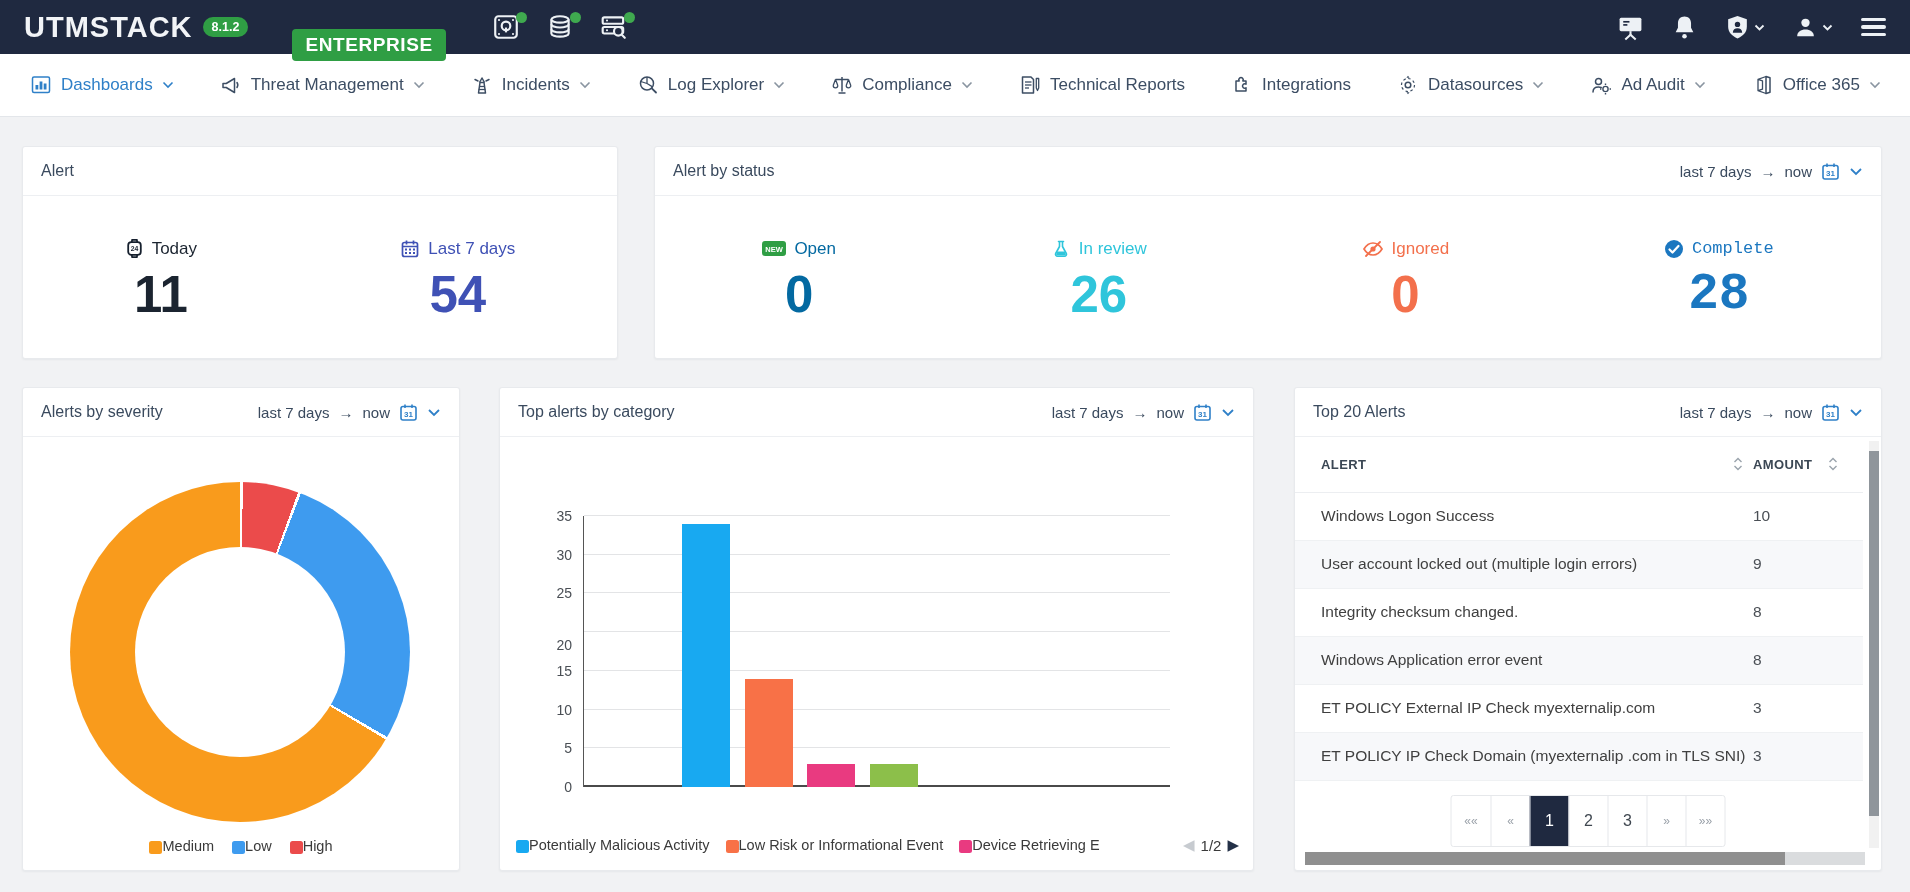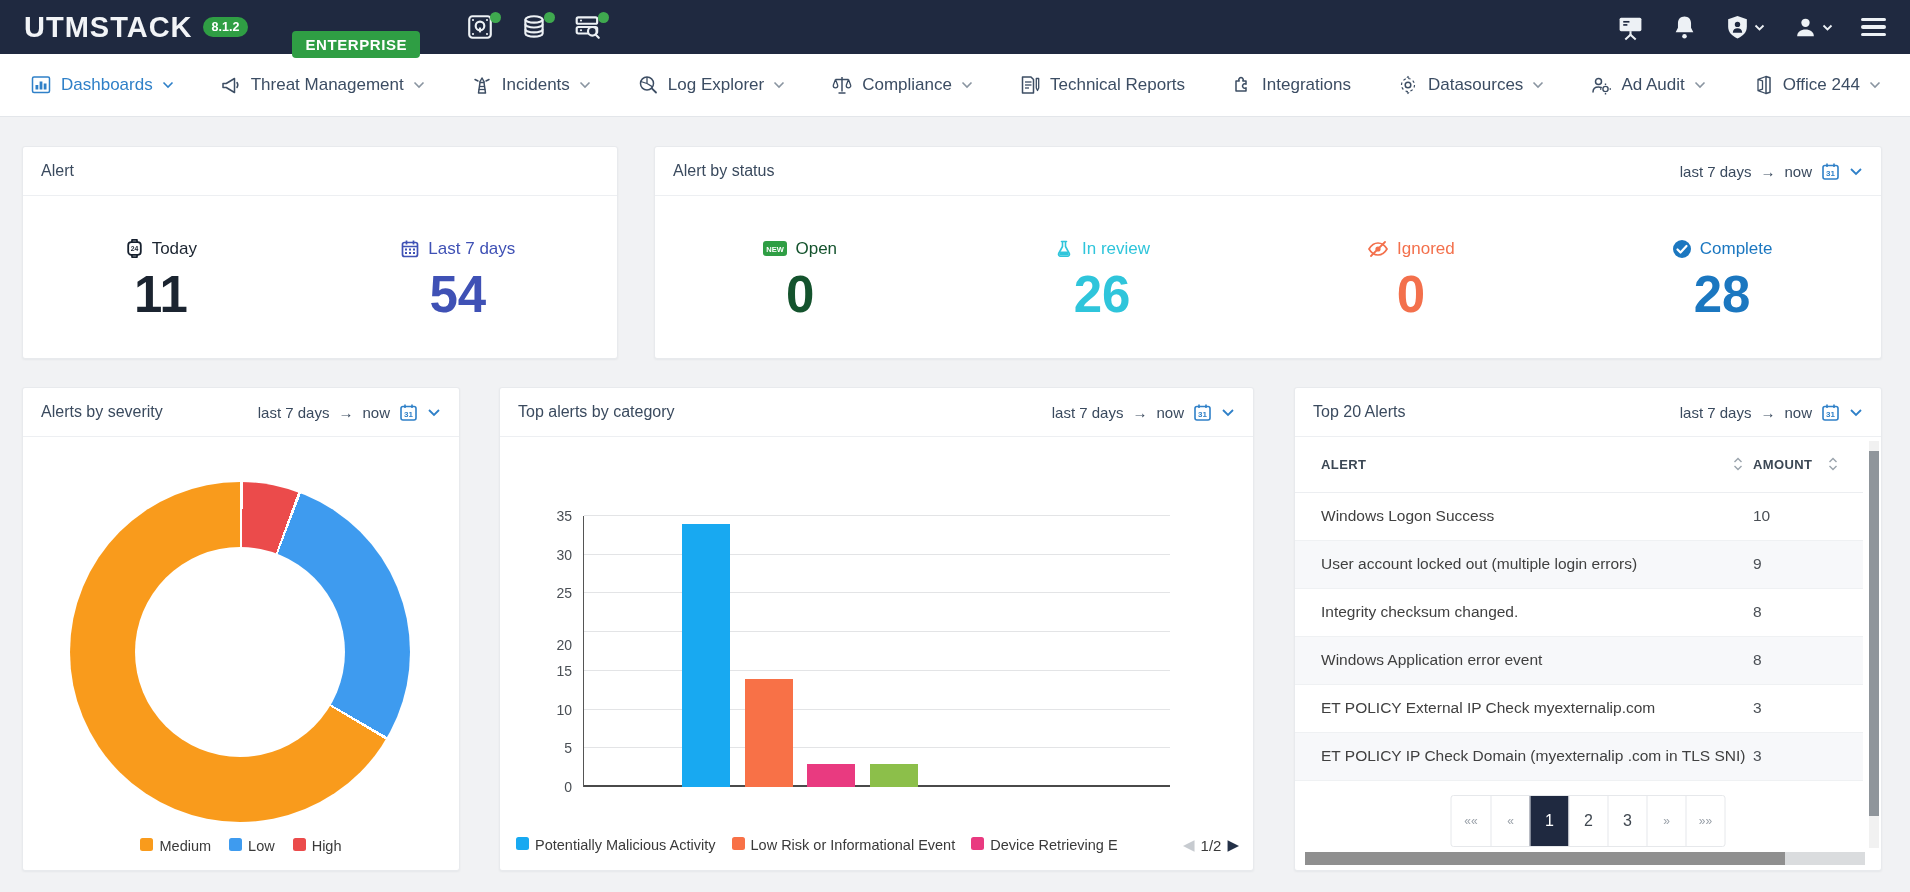--- a/index.html
+++ b/index.html
@@ -4,21 +4,21 @@
 <style>
   * { margin:0; padding:0; box-sizing:border-box; }
   html,body { width:1910px; height:892px; overflow:hidden; background:#F1F2F4;
     font-family:"Liberation Sans","DejaVu Sans",sans-serif; }
 
   
   .topbar { height:54px; background:#1F2940; display:flex; align-items:center; padding:0 24px; }
   .logo { color:#F2F4F7; font-size:29px; font-weight:600; letter-spacing:1px; }
   .verbadge { background:#2F9E44; color:#fff; font-size:12.5px; font-weight:700;
     border-radius:10px; padding:3px 9px; margin-left:10px; }
-  .planbadge { background:#2F9E44; color:#fff; font-size:15px; font-weight:700;
+  .planbadge { background:#2F9E44; color:#fff; font-size:19px; font-weight:700;
     letter-spacing:.6px; border-radius:4px; padding:5px 13px; margin-left:44px;margin-top:35px; }
   .sicons { display:flex; gap:26px; margin-left:46px; }
   .sicon { position:relative; width:28px; height:28px; }
   .sicon .dot { position:absolute; top:-1px; right:-7px; width:11px; height:11px;
     border-radius:50%; background:#3FA94F; }
   .topactions { margin-left:auto; display:flex; align-items:center; gap:28px; }
   .topaction { display:flex; align-items:center; gap:4px; cursor:pointer; }
   .burger span { display:block; width:25px; height:3.4px; background:#EDF1F5; border-radius:2px; margin:4px 0; }
 
   
@@ -40,29 +40,29 @@
   #card-alert { left:22px; top:29px; width:596px; height:213px; }
   #card-status { left:654px; top:29px; width:1228px; height:213px; }
   #card-severity { left:22px; top:270px; width:438px; height:484px; }
   #card-category { left:499px; top:270px; width:755px; height:484px; }
   #card-top20 { left:1294px; top:270px; width:588px; height:484px; }
 
   .statrow { display:flex; justify-content:space-around; align-items:center; height:160px; padding-top:6px; }
   .stat { text-align:center; }
   .statlabel { display:flex; align-items:center; justify-content:center; gap:8px; font-size:17px; }
   .statvalue { font-size:51px; font-weight:700; margin-top:10px; line-height:1; }
-  .c-dark { color:#1B2430;align-items:flex-end; } .c-indigo { color:#3F51B5; } .c-green { color:#14532d; }
-  .c-cyan { color:#2FC5DB; } .c-orange { color:#F3704C; } .c-blue { color:#1B77C0; }
+  .c-dark { color:#1B2430;align-items:flex-end; } .c-indigo { color:#3F51B5; } .c-green { color:#0369a1; }
+  .c-cyan { color:#2FC5DB; } .c-orange { color:#F3704C; } .c-blue { color:#1B77C0;font-family:Liberation Mono, monospace; }
 
   
   .donut { position:absolute; left:47px; top:94px; width:340px; height:340px; border-radius:50%; }
   .donut::after { content:""; position:absolute; inset:65px; background:#fff; border-radius:50%; }
   .legend { position:absolute; bottom:16px; left:0; right:0; display:flex; justify-content:center;
     gap:18px; align-items:center; font-size:14.5px; color:#3A3A3A; }
-  .litem { display:flex; align-items:flex-start; gap:6px; cursor:pointer; }
+  .litem { display:flex; align-items:flex-end; cursor:pointer; }
   .swatch { width:13px; height:13px; border-radius:2.5px; flex:0 0 auto; }
 
   
   .plot { position:absolute; left:83px; top:128px; width:587px; height:271px; border-left:1.5px solid #555; }
   .gridline { position:absolute; left:0; right:0; height:1px; background:#E3E4E6; }
   .gridline.zero { height:2px; background:#4A4A4A; }
   .ticklab { position:absolute; right:calc(100% + 12px); font-size:14px; color:#4A4F55; }
   .bar { position:absolute; bottom:0; width:48px; cursor:pointer; }
   .blegend { position:absolute; bottom:16px; left:16px; right:14px; display:flex;
     align-items:center; gap:16px; font-size:14.5px; color:#3A3A3A; }
@@ -274,21 +274,21 @@
     <span>Ad Audit</span>
     <svg width="12" height="8" viewBox="0 0 12 8">
         <polyline points="1.5,1.5 6,6 10.5,1.5" fill="none" stroke="#8A95A1" stroke-width="1.6"></polyline>
       </svg>
   </div>
   <div class="mitem">
     <svg width="22" height="22" viewBox="0 0 22 22">
         <path d="M14 2.5 l4 1.3 V18.2 l-4 1.3 z" fill="none" stroke="#3C4D63" stroke-width="1.5" stroke-linejoin="round"></path>
         <path d="M14 2.5 L6 5.4 v11.2 l8 2.9 M6 5.4 l4.5 1.5 v8.3 L6 16.6" fill="none" stroke="#3C4D63" stroke-width="1.3" stroke-linejoin="round"></path>
       </svg>
-    <span>Office 244</span>
+    <span>Office 365</span>
     <svg width="12" height="8" viewBox="0 0 12 8">
         <polyline points="1.5,1.5 6,6 10.5,1.5" fill="none" stroke="#8A95A1" stroke-width="1.6"></polyline>
       </svg>
   </div>
 </nav>
 
 <main class="main">
 
   <section class="card" id="card-alert">
     <div class="chead">

